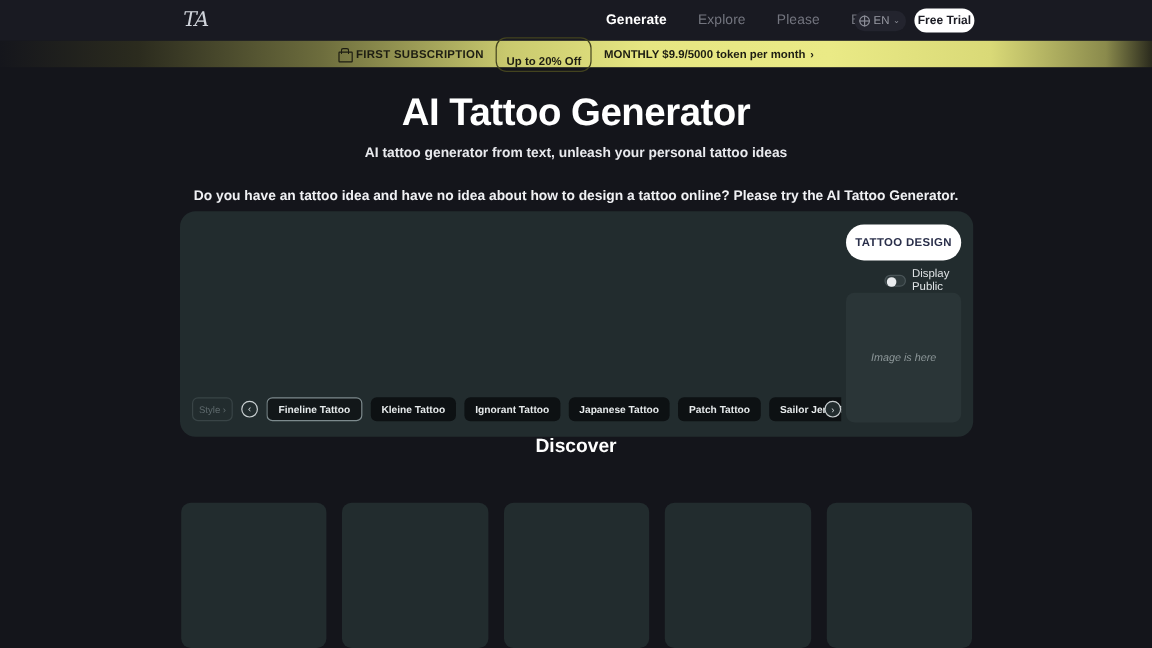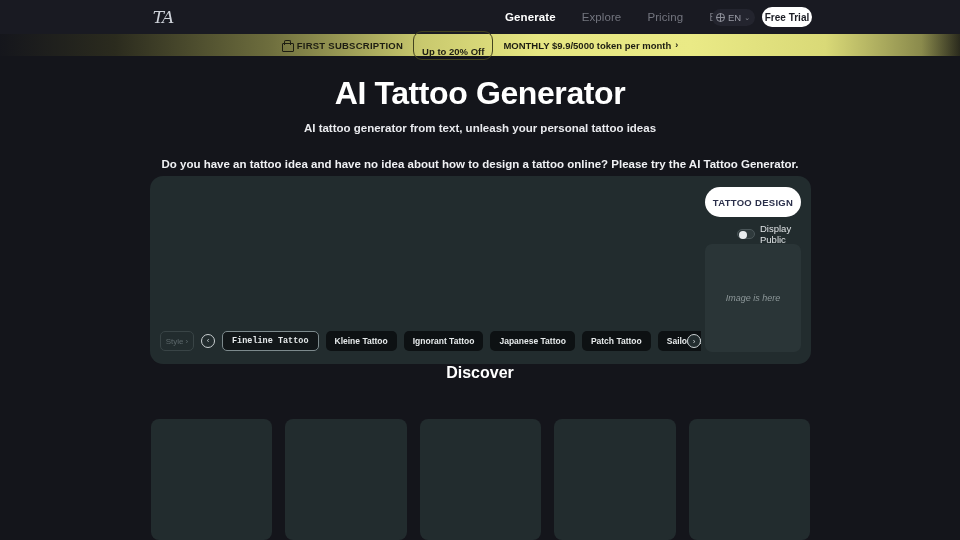--- a/index.html
+++ b/index.html
@@ -184,21 +184,21 @@
   .chip-track {
     display: flex; align-items: center; gap: 7px;
     overflow: hidden; flex: 1; height: 24px;
   }
   .chip {
     height: 20px; border-radius: 5px; background: #0d1113;
     color: #e6eaeb; font-size: 8.5px; font-weight: 600;
     display: flex; align-items: center; justify-content: center;
     padding: 0 9px; white-space: nowrap; flex: none; cursor: pointer;
   }
-  .chip.sel { border: 1px solid #7d8a8d; background: #121719; font-family: Liberation Mono, monospace; }
+  .chip.sel { border: 1px solid #7d8a8d; background: #121719; }
   .arrow-right {
     position: absolute; right: 0; top: 5px;
     width: 14px; height: 14px; border-radius: 50%;
     border: 1.2px solid #c9cfd1; color: #c9cfd1; background: #222c2e;
     font-size: 8px; display: flex; align-items: center; justify-content: center;
     cursor: pointer;
   }
 
   
   .discover-title {
@@ -218,21 +218,21 @@
 <body>
 
 <div class="topbar">
   <div class="logo">
     <span>TA</span>
   </div>
 
   <div class="navlinks">
     <div class="navlink active">Generate</div>
     <div class="navlink">Explore</div>
-    <div class="navlink">Pricing</div>
+    <div class="navlink">Please</div>
     <div class="navlink">Blog</div>
   </div>
 
   <div class="lang">
     <span class="globe"></span>
     <span>EN</span>
     <span class="chev">⌄</span>
   </div>
 
   <div class="freetrial">Free Trial</div>

